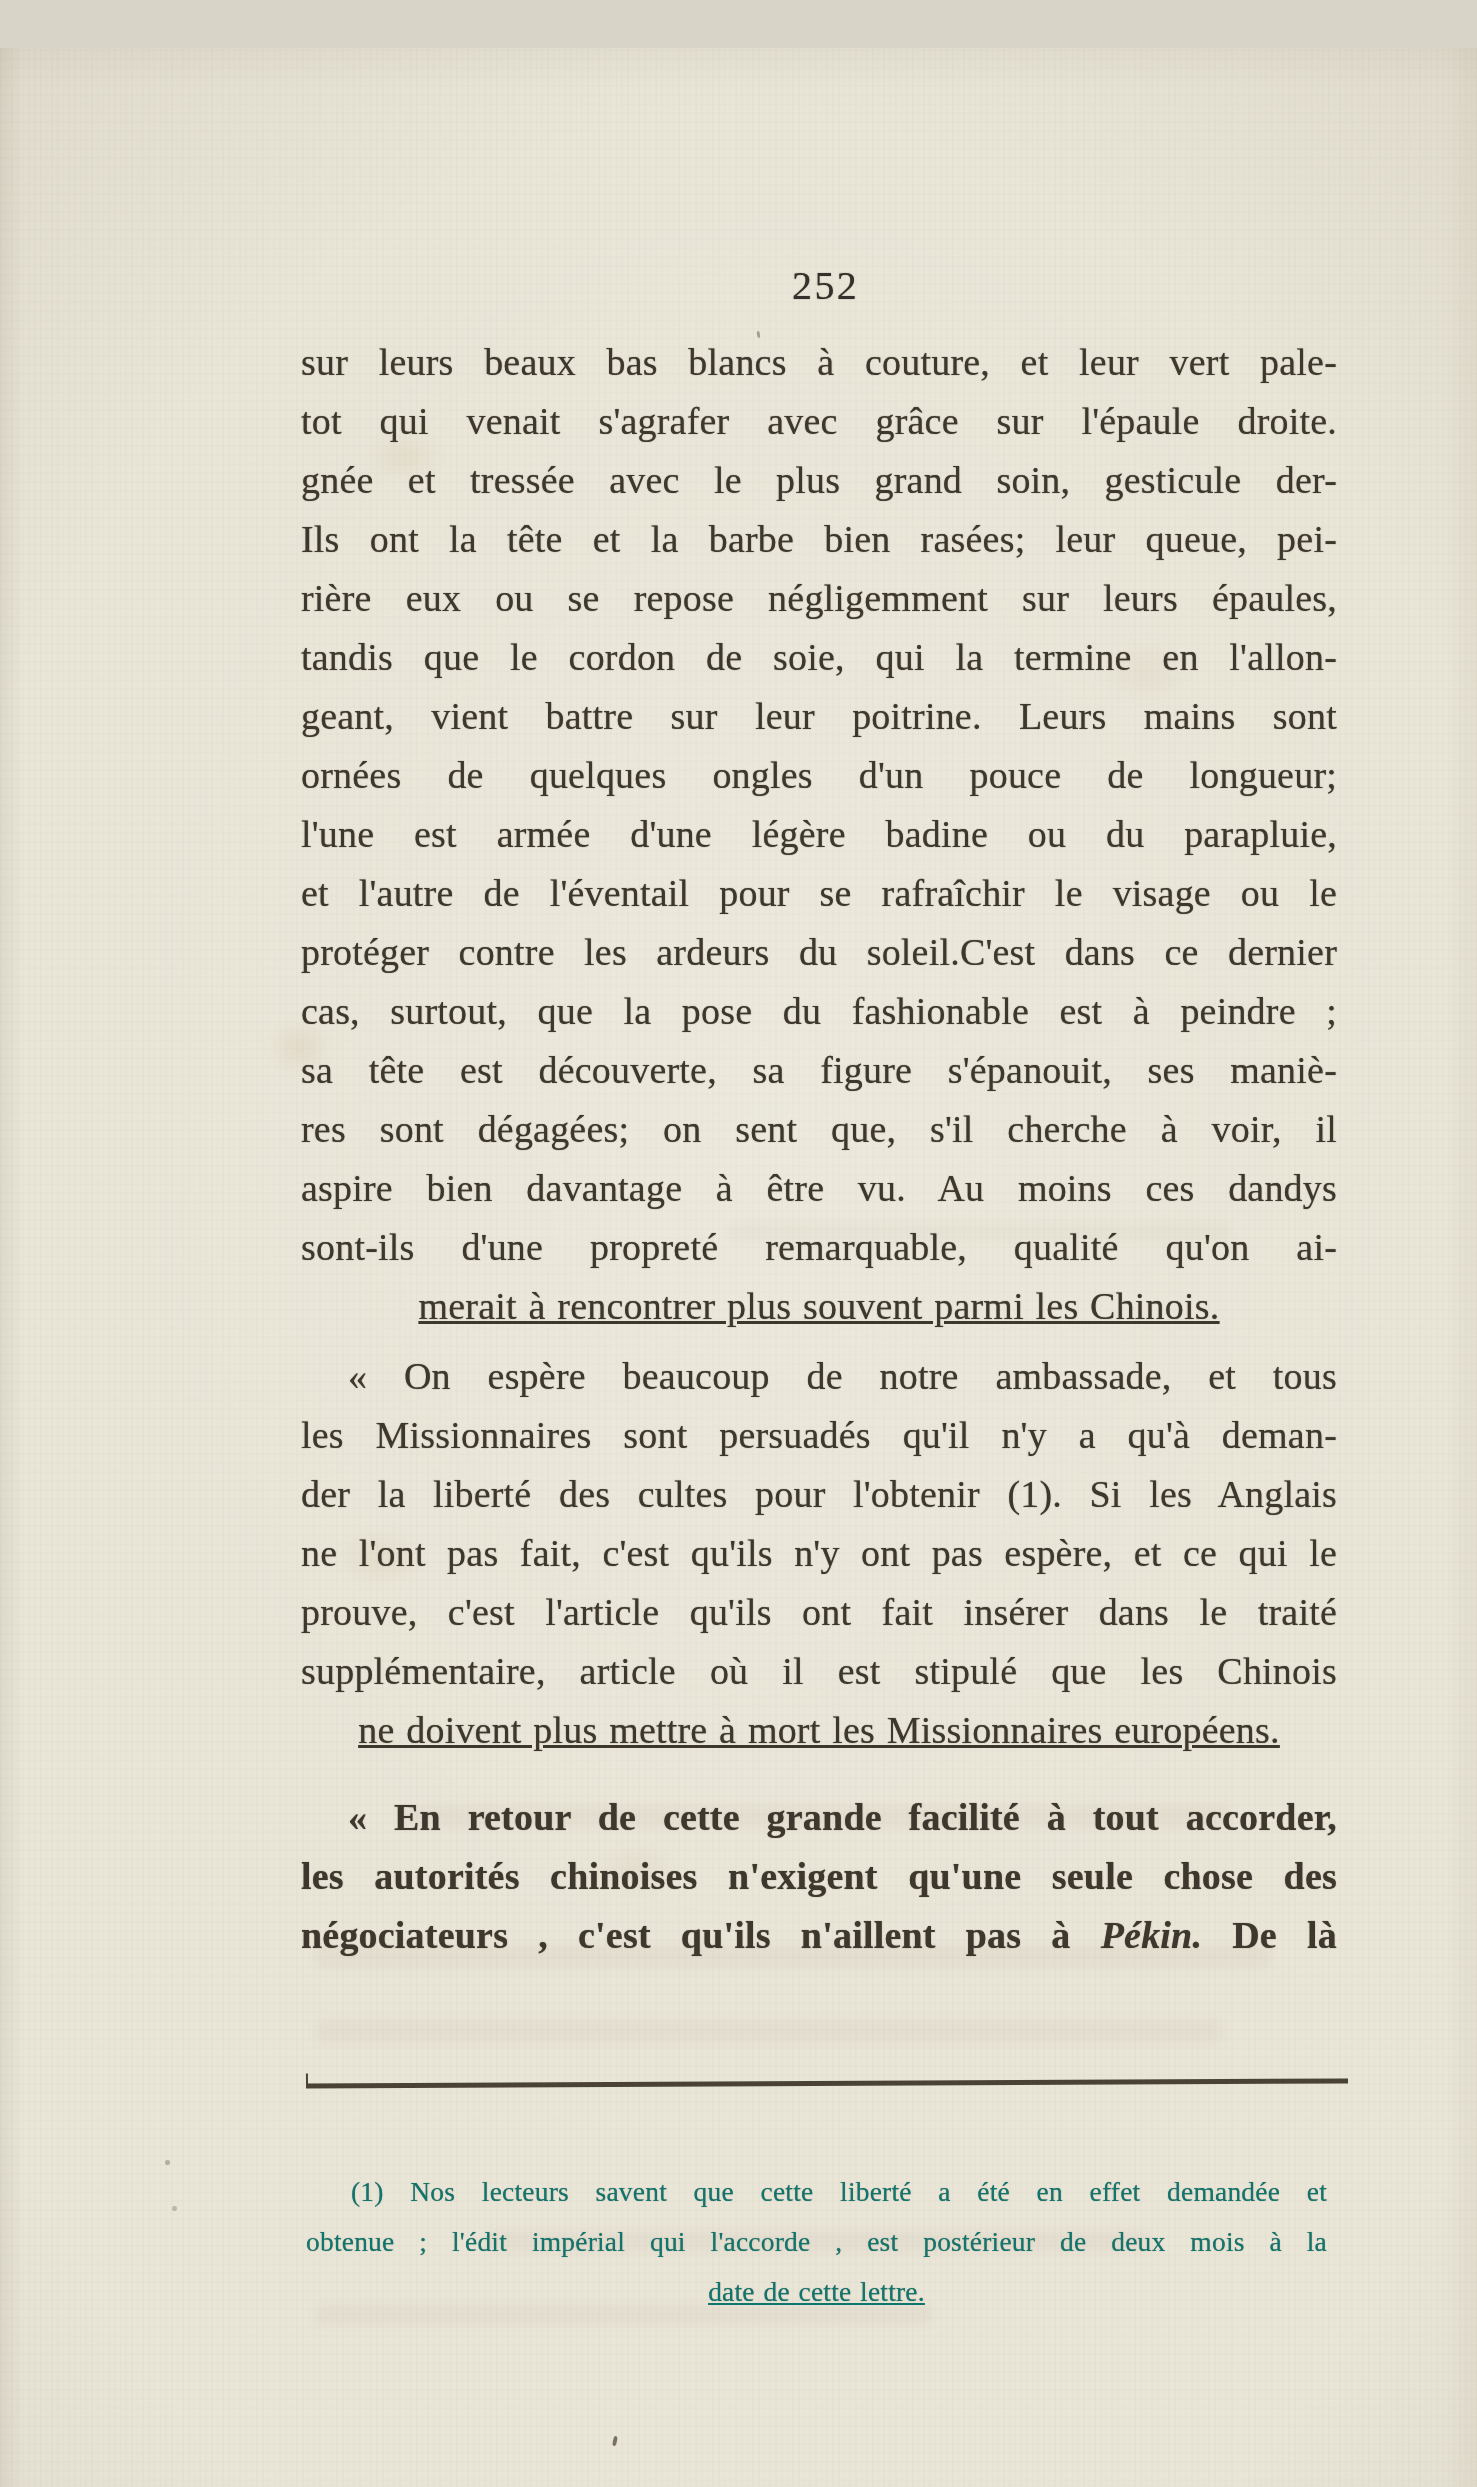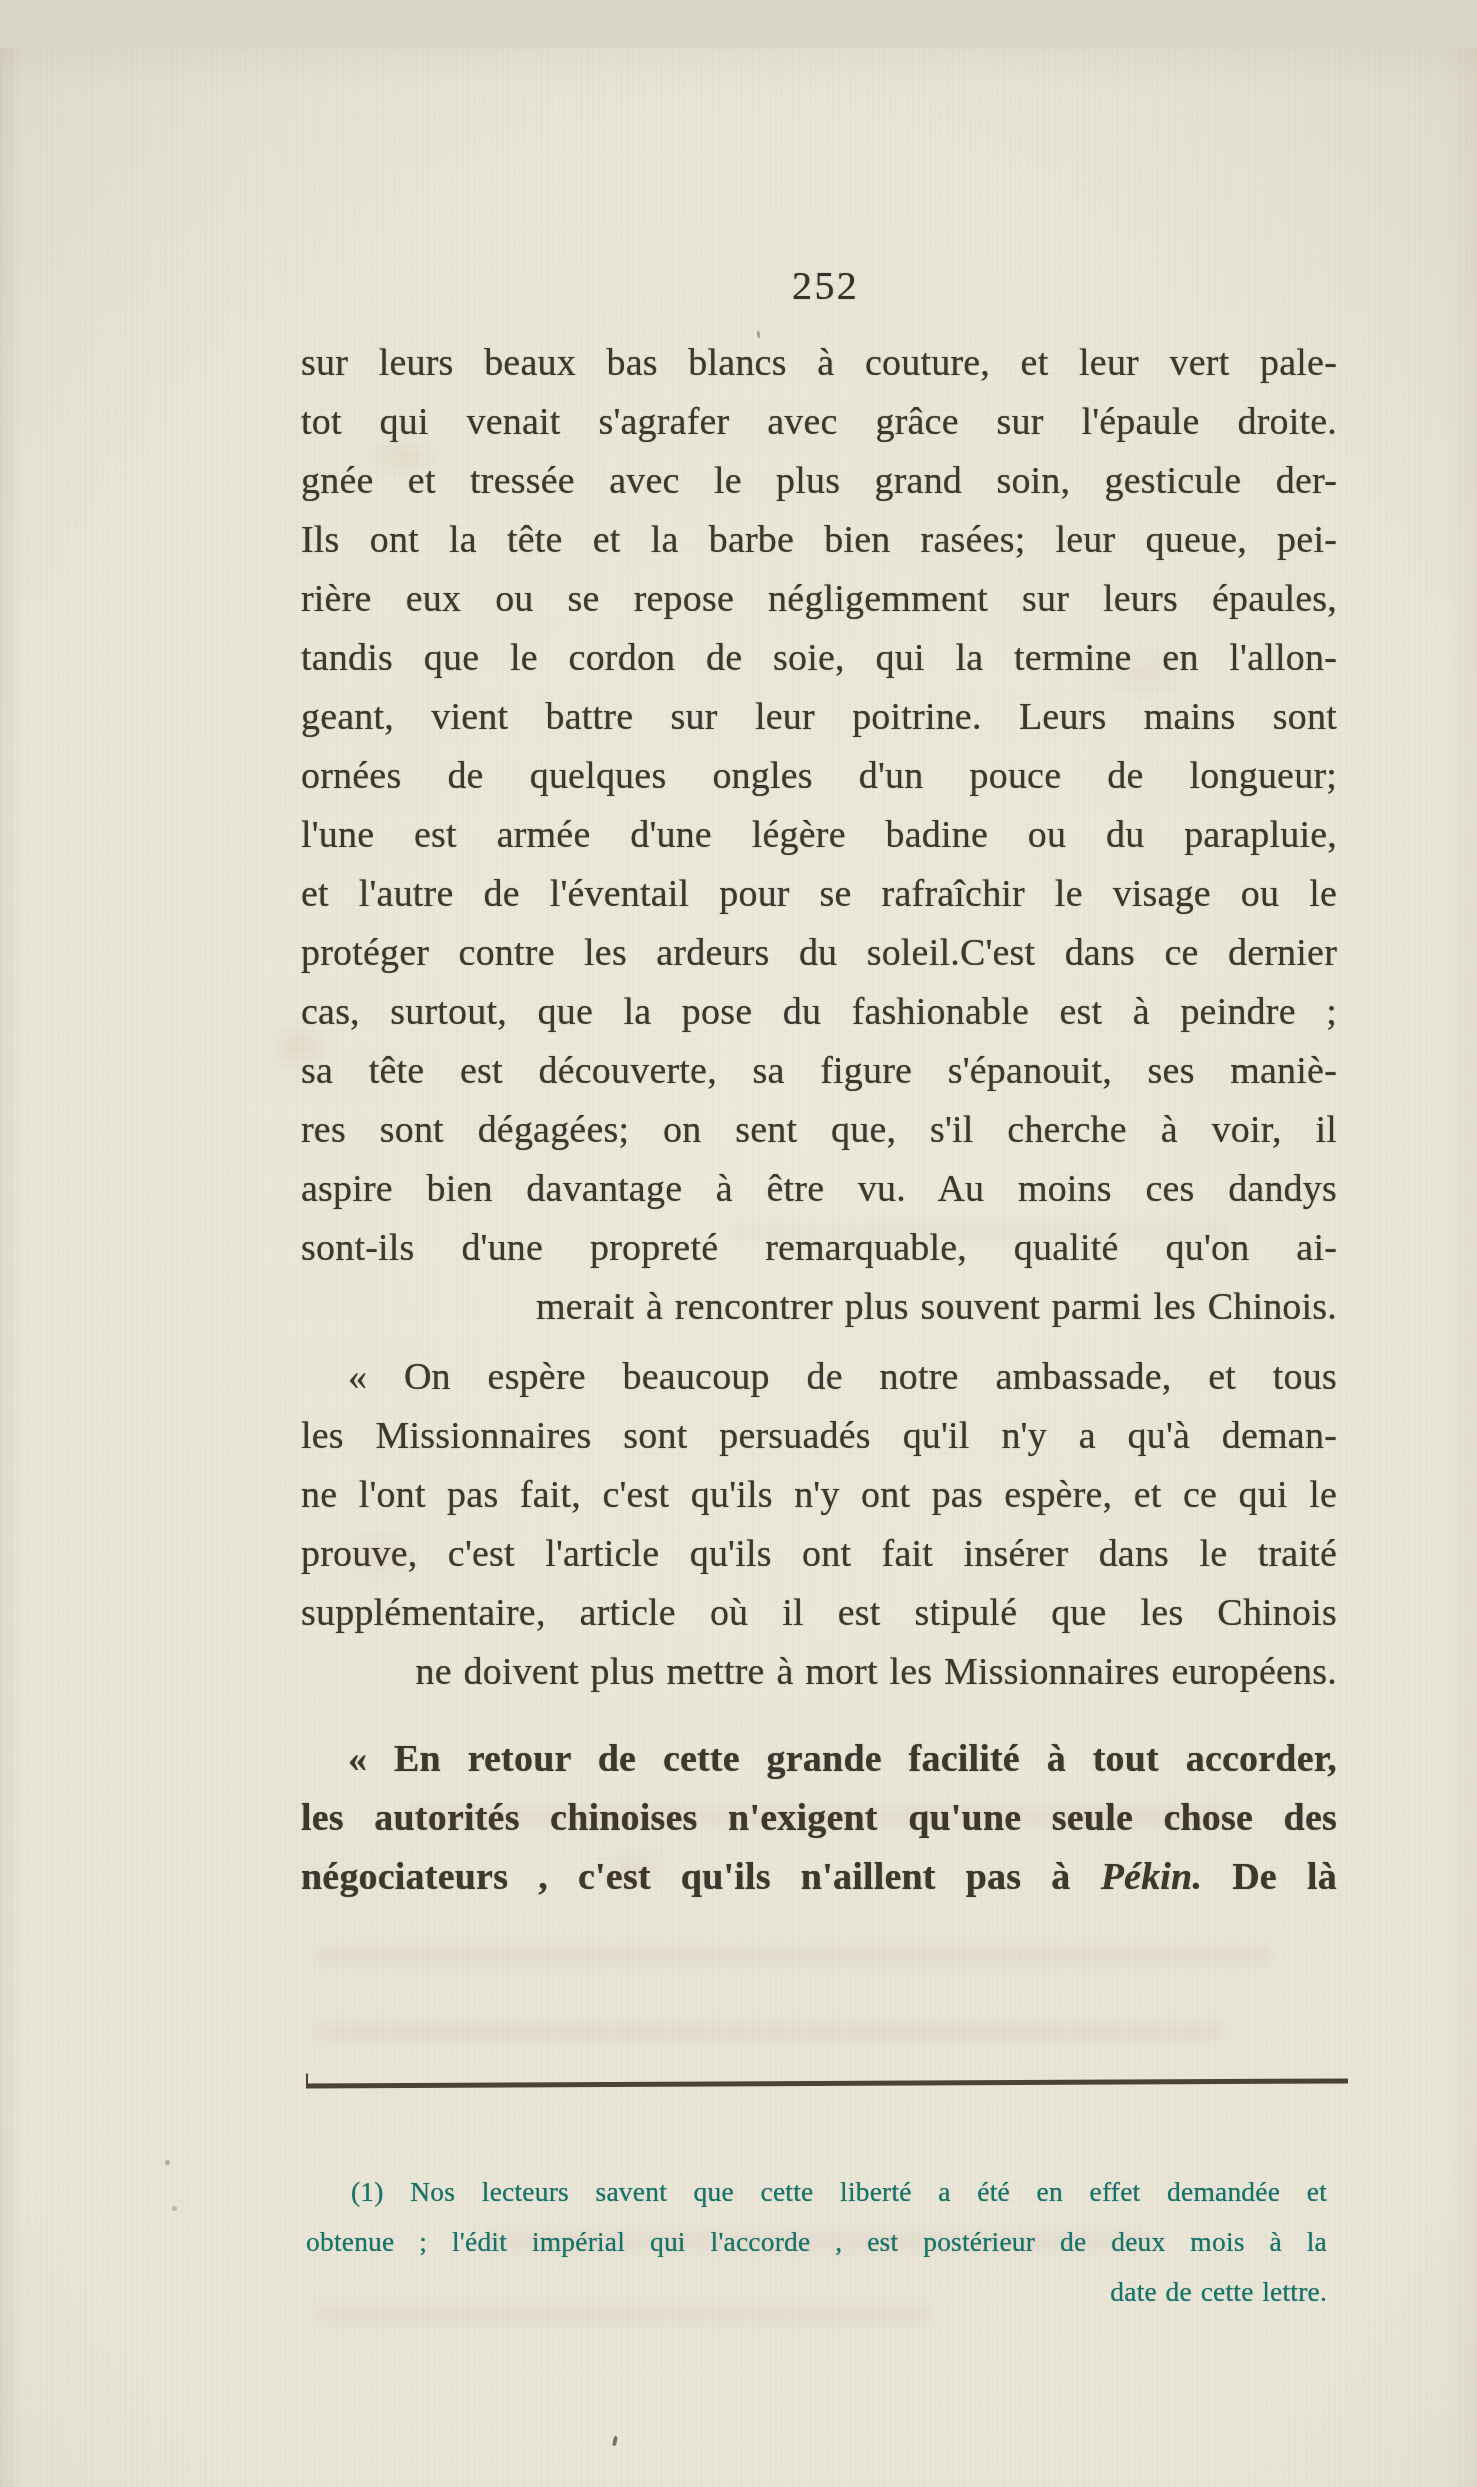--- a/index.html
+++ b/index.html
@@ -40,21 +40,21 @@
   .body-text{
     position:absolute;top:285px;left:301px;width:1036px;
     font-size:38px;letter-spacing:0.2px;word-spacing:2px;
     text-shadow:0 0 1.1px rgba(58,50,40,.68);
   }
   .paragraph{margin:0;}
   .paragraph.gap-sm{margin-top:11.3px;}
   .paragraph.gap-lg{margin-top:27.5px;font-weight:bold;}
   .line{height:59px;line-height:59px;white-space:normal;}
   .line.jl{text-align:justify;text-align-last:justify;}
-  .line.ll{text-align:right;}
+  .line.ll{text-align:center;text-decoration:underline;}
   .line.ind{text-indent:47px;}
   .line i{font-style:italic;}
 
   .rule{
     position:absolute;left:306px;top:2033px;width:1042px;height:4.9px;
     background:linear-gradient(90deg,#4a4234 0 55%,#3f382c 100%);
     transform:rotate(-0.28deg);
   }
   .rule::before{
     content:"";position:absolute;left:0;top:-10.5px;width:2.4px;height:11.3px;
@@ -108,20 +108,21 @@
         <div class="line jl"><span>cas, surtout, que la pose du fashionable est à peindre ;</span></div>
         <div class="line jl"><span>sa tête est découverte, sa figure s'épanouit, ses maniè-</span></div>
         <div class="line jl"><span>res sont dégagées; on sent que, s'il cherche à voir, il</span></div>
         <div class="line jl"><span>aspire bien davantage à être vu. Au moins ces dandys</span></div>
         <div class="line jl"><span>sont-ils d'une propreté remarquable, qualité qu'on ai-</span></div>
         <div class="line ll"><span>merait à rencontrer plus souvent parmi les Chinois.</span></div>
       </div>
       <div class="paragraph gap-sm">
         <div class="line jl ind"><span>« On espère beaucoup de notre ambassade, et tous</span></div>
         <div class="line jl"><span>les Missionnaires sont persuadés qu'il n'y a qu'à deman-</span></div>
+        <div class="line jl"><span>der la liberté des cultes pour l'obtenir (1). Si les Anglais</span></div>
         <div class="line jl"><span>ne l'ont pas fait, c'est qu'ils n'y ont pas espère, et ce qui le</span></div>
         <div class="line jl"><span>prouve, c'est l'article qu'ils ont fait insérer dans le traité</span></div>
         <div class="line jl"><span>supplémentaire, article où il est stipulé que les Chinois</span></div>
         <div class="line ll"><span>ne doivent plus mettre à mort les Missionnaires européens.</span></div>
       </div>
       <div class="paragraph gap-lg">
         <div class="line jl ind"><span>« En retour de cette grande facilité à tout accorder,</span></div>
         <div class="line jl"><span>les autorités chinoises n'exigent qu'une seule chose des</span></div>
         <div class="line jl"><span>négociateurs , c'est qu'ils n'aillent pas à </span><i>Pékin.</i><span> De là</span></div>
       </div>

